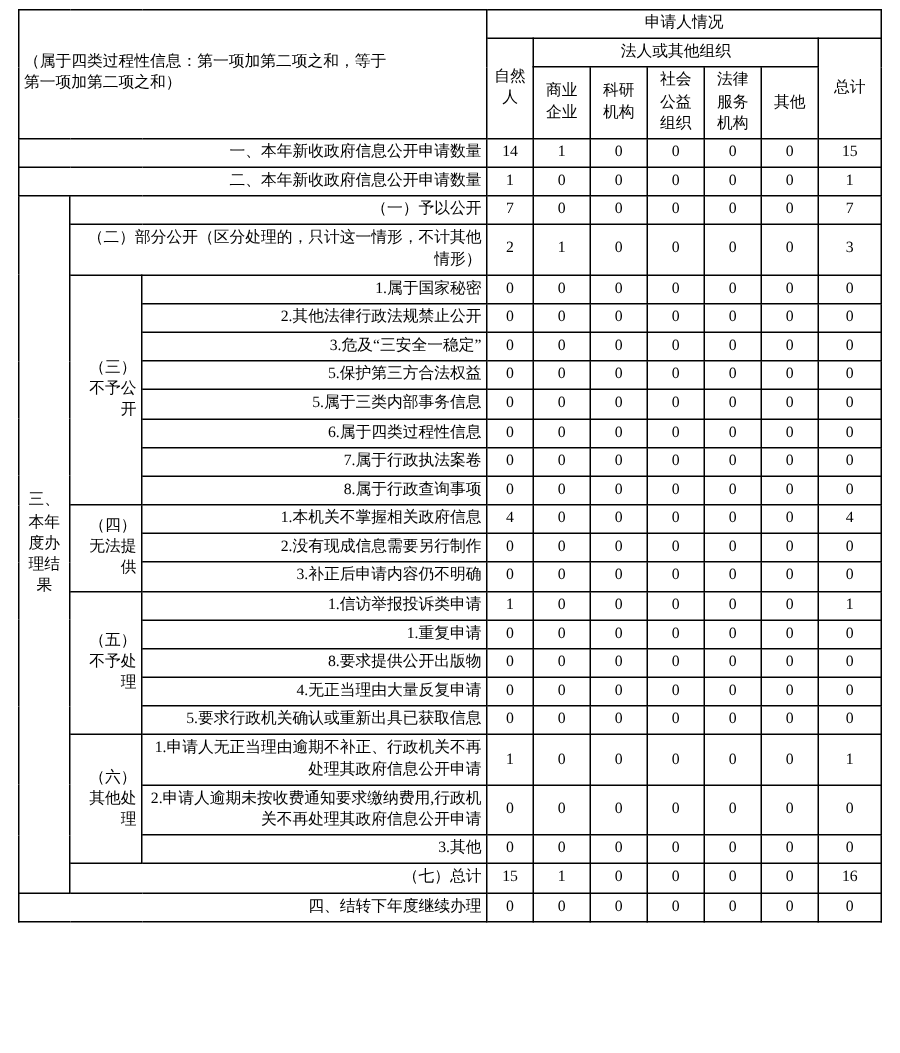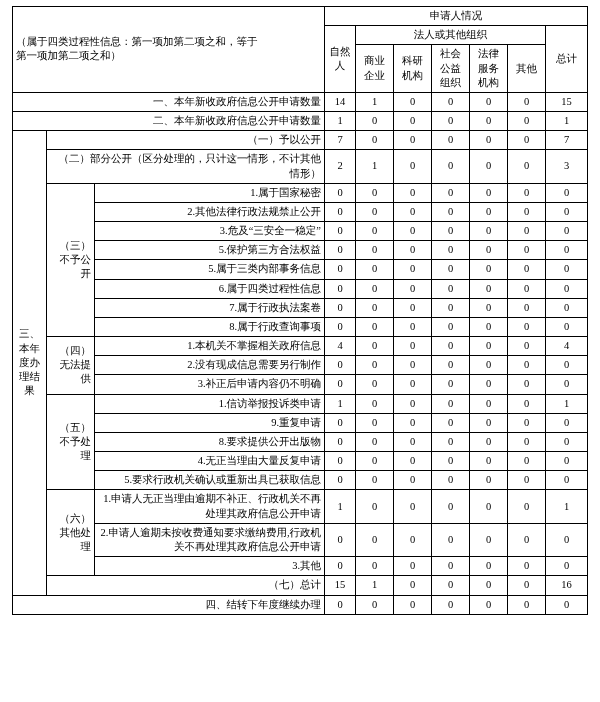--- a/index.html
+++ b/index.html
@@ -281,21 +281,21 @@
         <td class="lead">1.信访举报投诉类申请</td>
         <td class="num">1</td>
         <td class="num">0</td>
         <td class="num">0</td>
         <td class="num">0</td>
         <td class="num">0</td>
         <td class="num">0</td>
         <td class="num">1</td>
       </tr>
       <tr>
-        <td class="lead">9.重复申请</td>
+        <td class="lead">1.重复申请</td>
         <td class="num">0</td>
         <td class="num">0</td>
         <td class="num">0</td>
         <td class="num">0</td>
         <td class="num">0</td>
         <td class="num">0</td>
         <td class="num">0</td>
       </tr>
       <tr>
         <td class="lead">8.要求提供公开出版物</td>

